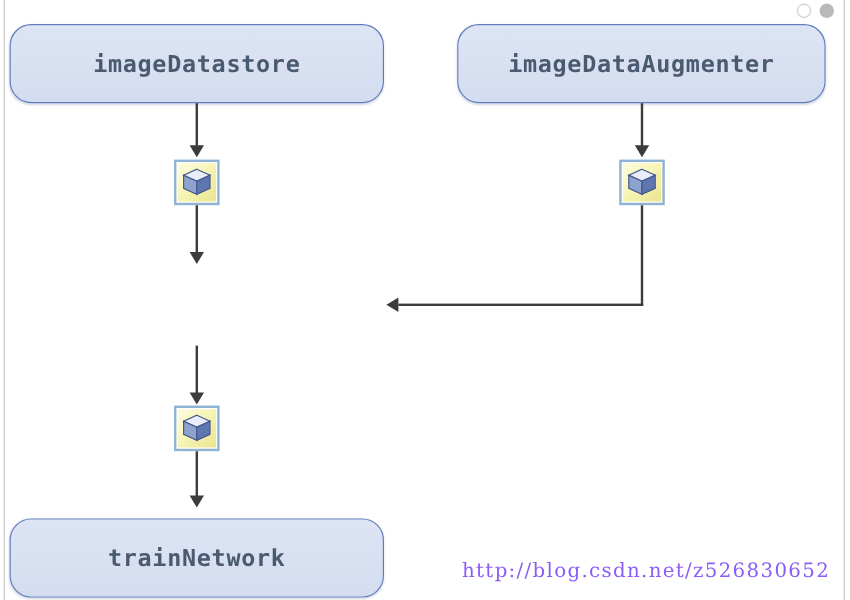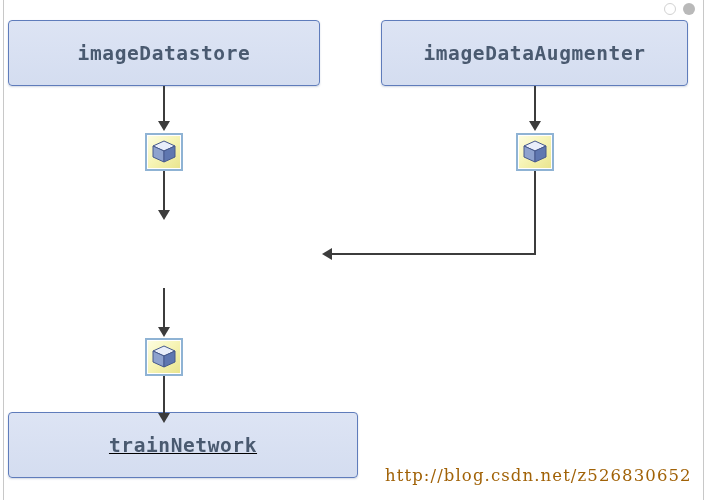--- a/index.html
+++ b/index.html
@@ -28,21 +28,21 @@
   }
   .gutter-rule.left  { left: 3px; }
   .gutter-rule.right { left: 703px; }
 
   
   .node {
     position: absolute;
     box-sizing: border-box;
     background: linear-gradient(180deg, #dde4f4 0%, #d4ddf0 100%);
     border: 1.4px solid #5f7cbb;
-    border-radius: 4px;
+    border-radius: 18px;
     display: flex;
     align-items: center;
     justify-content: center;
     box-shadow: 0 1px 2px rgba(90,110,150,0.28);
   }
   .node-label {
     font-family: "DejaVu Sans Mono", "Liberation Mono", monospace;
     font-weight: bold;
     font-size: 19.5px;
     letter-spacing: 0.6px;
@@ -110,21 +110,21 @@
   .dot.filled { left: 19px; background: #b9b9b9; }
 
   
   .watermark {
     position: absolute;
     left: 385px;
     top: 466px;
     font-family: "DejaVu Serif", "Liberation Serif", serif;
     font-size: 16.5px;
     letter-spacing: 1.1px;
-    color: #a16207;
+    color: #8b5cf6;
     white-space: nowrap;
     user-select: none;
   }
 </style>
 </head>
 <body>
 
 <div id="canvas">
 
   <div class="gutter-rule left"></div>
@@ -137,21 +137,21 @@
 
   <div class="node" style="left:8px;  top:20px;  width:312px; height:66px;">
     <span class="node-label">imageDatastore</span>
   </div>
 
   <div class="node" style="left:381px; top:20px;  width:307px; height:66px;">
     <span class="node-label">imageDataAugmenter</span>
   </div>
 
 
-  <div class="node" style="left:8px;  top:412px; width:350px; height:66px;text-decoration:underline;">
+  <div class="node" style="left:8px;  top:432px; width:312px; height:66px;">
     <span class="node-label">trainNetwork</span>
   </div>
 
   <div class="line-v" style="left:162.8px; top:86px;  height:36px;"></div>
   <div class="arrow-down" style="left:158px;   top:121px;"></div>
 
   <div class="line-v" style="left:162.8px; top:171px; height:40px;"></div>
   <div class="arrow-down" style="left:158px;   top:210px;"></div>
 
   <div class="line-v" style="left:533.8px; top:86px;  height:36px;"></div>

